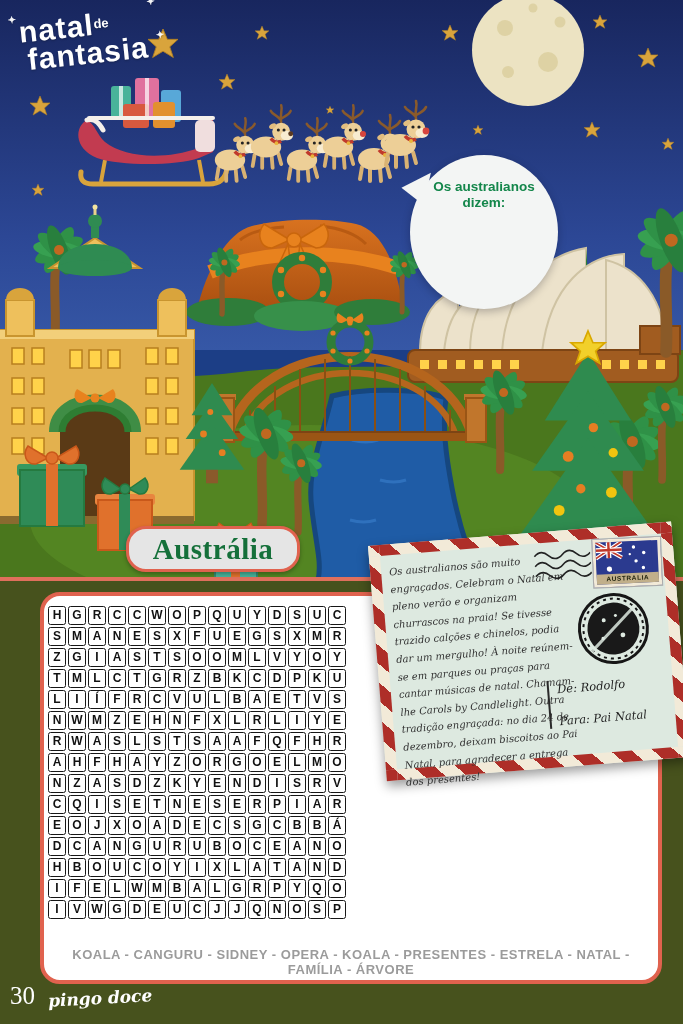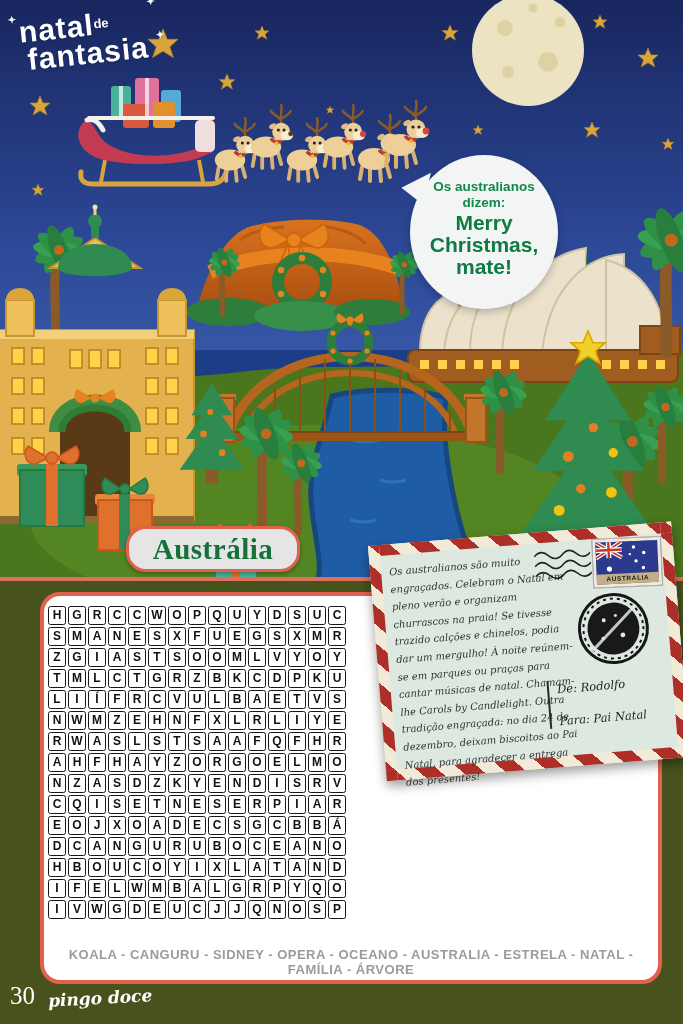--- a/index.html
+++ b/index.html
@@ -384,21 +384,20 @@
 <div class="logo">
   <span class="sp sp1">✦</span>
   <span class="sp sp2">✦</span>
   <span class="sp sp3">✦</span>
   <span class="l1">natal</span><span class="de">de</span>
   <span class="l2">fantasia</span>
 </div>
 
 <div class="bubble">
   <div class="intro">Os australianos dizem:</div>
-  <div class="msg">Merry Christmas, mate!</div>
 </div>
 
 <div class="badge">Austrália</div>
 
 <div class="bottom-band"></div>
 <div class="panel"></div>
 
 <table class="ws">
     <tbody>
       <tr>
@@ -656,21 +655,21 @@
         <td>S</td>
         <td>P</td>
       </tr>
     </tbody>
   </table>
 
 <div class="sopa">
   <h2>Sopa de Letras</h2>
 </div>
 
-<div class="wordlist">KOALA - CANGURU - SIDNEY - OPERA - OCEANO - AUSTRALIA - ESTRELA - NATAL - FAMÍLIA - ÁRVORE</div>
+<div class="wordlist">KOALA - CANGURU - SIDNEY - OPERA - KOALA - PRESENTES - ESTRELA - NATAL - FAMÍLIA - ÁRVORE</div>
 
 <div class="postcard">
   <div class="pc-text">Os australianos são muito engraçados. Celebram o Natal em pleno verão e organizam churrascos na praia! Se tivesse trazido calções e chinelos, podia dar um mergulho! À noite reúnem-se em parques ou praças para cantar músicas de natal. Chamam-lhe Carols by Candlelight. Outra tradição engraçada: no dia 24 de dezembro, deixam biscoitos ao Pai Natal, para agradecer a entrega dos presentes!</div>
   <svg class="pc-waves" width="58" height="36">
     <path d="M2,7 q7,-7 14,0 t14,0 t14,0 t14,0" stroke="#222" stroke-width="1.6" fill="none"></path>
     <path d="M2,17 q7,-7 14,0 t14,0 t14,0 t14,0" stroke="#222" stroke-width="1.6" fill="none"></path>
     <path d="M2,27 q7,-7 14,0 t14,0 t14,0 t14,0" stroke="#222" stroke-width="1.6" fill="none"></path>
   </svg>
   <div class="pc-stamp">
     <svg width="56" height="36">

